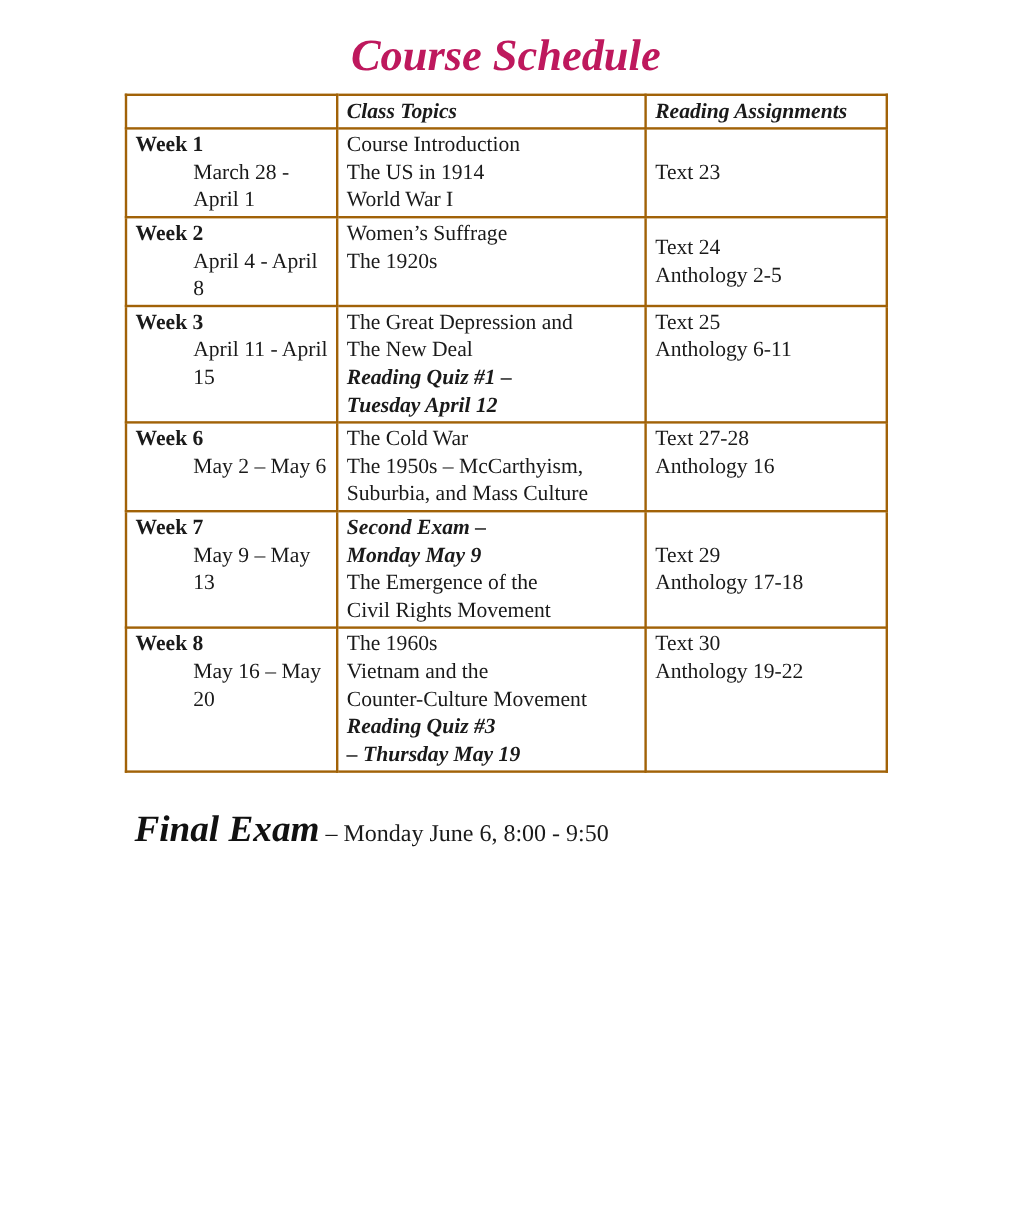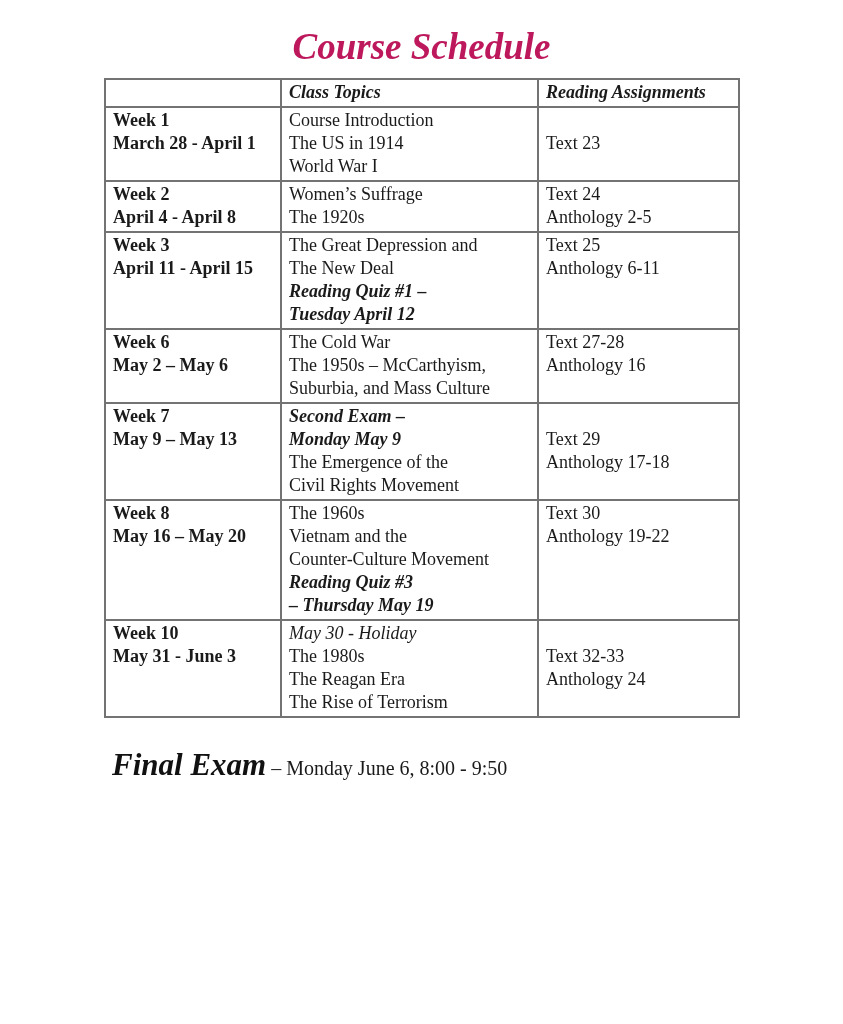--- a/index.html
+++ b/index.html
@@ -25,38 +25,38 @@
     font-style: italic;
     color: #be185d;
   }
   table.schedule {
     border-collapse: collapse;
     table-layout: fixed;
     width: 634px;
     margin: 8px 0 0 104px;
   }
   .schedule th, .schedule td {
-    border: 2px solid #737373;
+    border: 2px solid #a16207;
     font-size: 18px;
     line-height: 23px;
     padding: 1px 6px 2px 7px;
     text-align: left;
     vertical-align: top;
     overflow: hidden;
   }
   .schedule th {
     font-weight: bold;
     font-style: italic;
     height: 27px;
   }
   col.c-week { width: 176px; }
   col.c-topics { width: 257px; }
   col.c-reading { width: 201px; }
   .week-label { font-weight: bold; }
-  .week-dates { font-weight: bold; font-style: normal; }
+  .week-dates { font-weight: normal; font-style: normal; margin-left: 48px; }
   .topic-line.bolditalic { font-weight: bold; font-style: italic; }
   .topic-line.italic { font-style: italic; }
   td.col-reading { vertical-align: middle; }
   tbody tr:nth-child(3) td.col-reading,
   tbody tr:nth-child(4) td.col-reading,
   tbody tr:nth-child(6) td.col-reading { vertical-align: top; }
   .footer-note {
     margin: 28px 0 0 112px;
     font-size: 20px;
     line-height: 38px;
@@ -180,34 +180,18 @@
             <div class="topic-line">Vietnam and the</div>
             <div class="topic-line">Counter-Culture Movement</div>
             <div class="topic-line bolditalic">Reading Quiz #3</div>
             <div class="topic-line bolditalic">– Thursday May 19</div>
           </td>
           <td class="col-reading">
             <div class="reading-line">Text 30</div>
             <div class="reading-line">Anthology 19-22</div>
           </td>
         </tr>
-        <tr>
-          <td class="col-week">
-            <div class="week-label">Week 10</div>
-            <div class="week-dates">May 31 - June 3</div>
-          </td>
-          <td class="col-topics">
-            <div class="topic-line italic">May 30 - Holiday</div>
-            <div class="topic-line">The 1980s</div>
-            <div class="topic-line">The Reagan Era</div>
-            <div class="topic-line">The Rise of Terrorism</div>
-          </td>
-          <td class="col-reading">
-            <div class="reading-line">Text 32-33</div>
-            <div class="reading-line">Anthology 24</div>
-          </td>
-        </tr>
       </tbody>
   </table>
 
   <p class="footer-note"><span class="final-exam-label">Final Exam</span> <span class="final-exam-details">– Monday June 6, 8:00 - 9:50</span></p>
 
 </div>
 
 </body></html>

